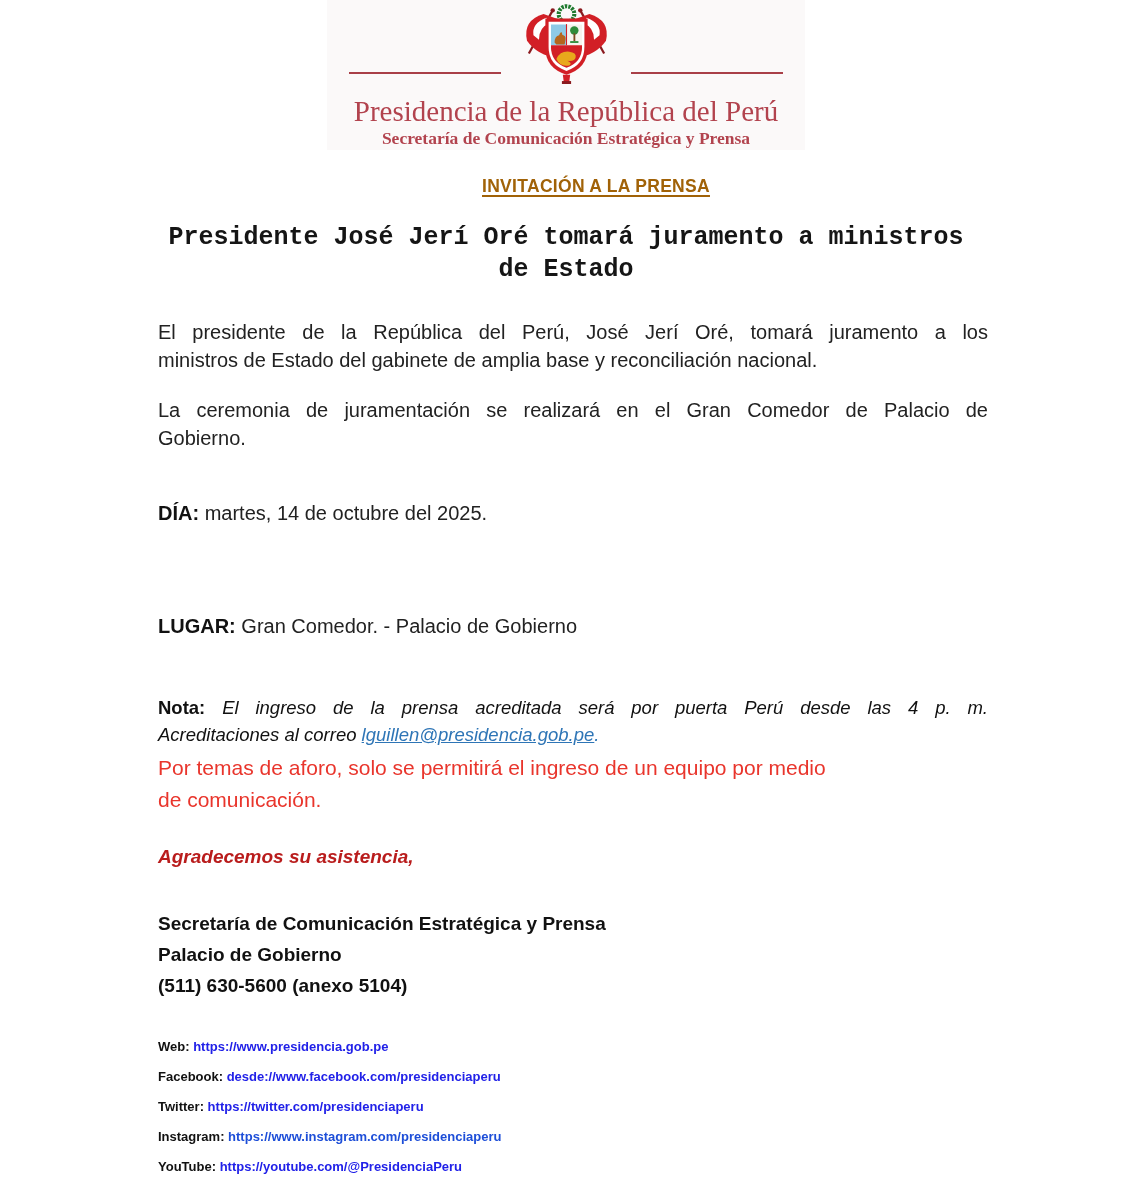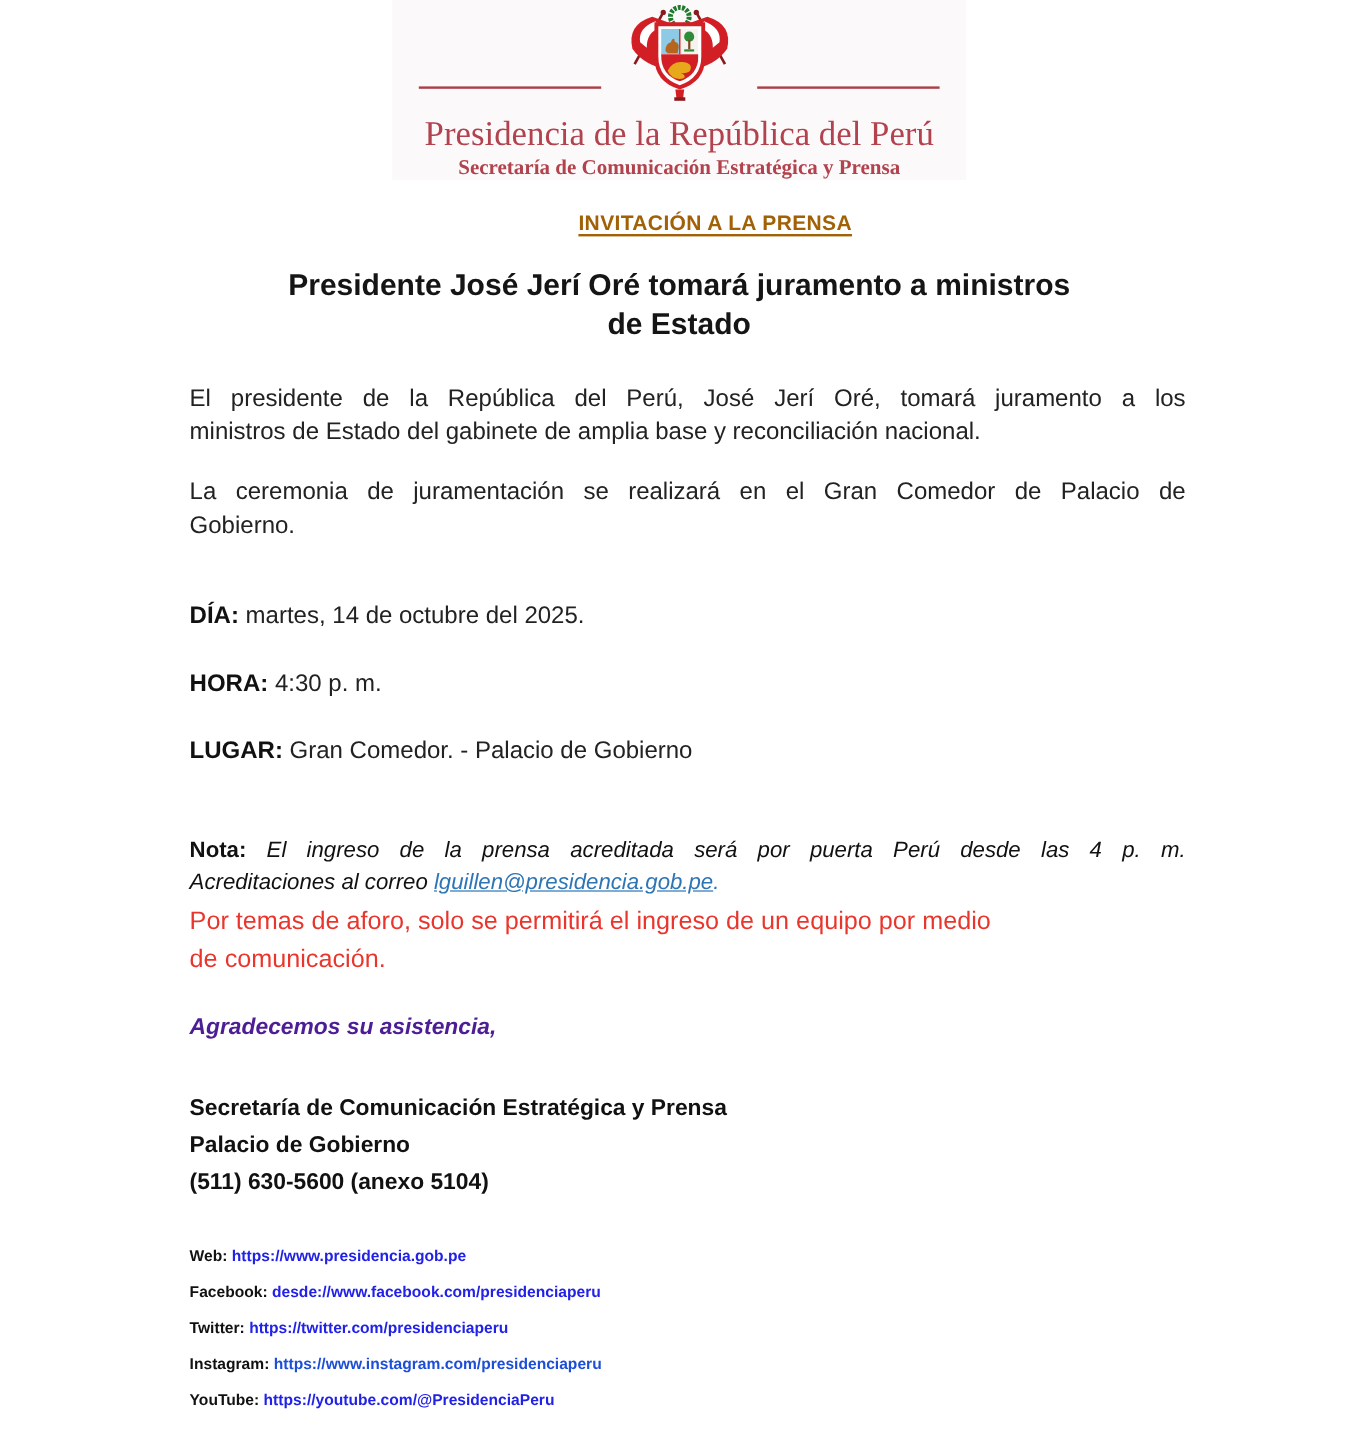--- a/index.html
+++ b/index.html
@@ -35,37 +35,37 @@
   .centered{left:0;width:1132px;text-align:center;}
   .invitation{
     top:176px;font-size:17.5px;font-weight:bold;color:#a16207;
     letter-spacing:.3px;
     padding-left:30px;
   }
   .invitation span{
     text-decoration:underline;text-decoration-thickness:2px;text-underline-offset:3px;
   }
   .doc-title{
-    top:222px;font-size:25px;font-weight:bold;line-height:32px;color:#151515;
+    top:222px;font-size:25px;font-weight:bold;line-height:32px;color:#151515;font-family:Liberation Mono, monospace;
   }
   .para{font-size:20px;line-height:28px;color:#222;}
   .jline{text-align:justify;text-align-last:justify;}
   .p1{top:318px;}
   .p2{top:396px;}
   .detail{font-size:20px;color:#222;}
   .detail b{color:#111;}
   .dia{top:502px;}
   .hora{top:559px;}
   .lugar{top:615px;}
   .nota{top:694px;font-size:18.5px;line-height:27px;color:#111;}
   .nota .lbl{font-weight:bold;font-style:normal;}
   .nota .it{font-style:italic;}
   .email-link{font-style:italic;text-decoration:underline;}
   .red-notice{top:752px;font-size:21px;line-height:32px;}
-  .closing{top:846px;font-size:19px;font-weight:bold;font-style:italic;color:#4c1d95;}
+  .closing{top:846px;font-size:19px;font-weight:bold;font-style:italic;color:#b91c1c;}
   .contact{top:908px;font-size:19px;font-weight:bold;line-height:31px;color:#111;}
   .social{top:1032px;font-size:13px;font-weight:bold;line-height:30px;}
   .social .lbl{color:#111;}
   .social a{text-decoration:none;font-weight:bold;}
 </style>
 </head>
 <body>
 
 <div class="page">
 
@@ -135,23 +135,20 @@
   </div>
 
   <div class="block para p2">
     <div class="jline">La ceremonia de juramentación se realizará en el Gran Comedor de Palacio de</div>
     <div>Gobierno.</div>
   </div>
 
   <div class="block detail dia">
     <b>DÍA:</b><span> martes, 14 de octubre del 2025.</span>
   </div>
-  <div class="block detail hora">
-    <b>HORA:</b><span> 4:30 p. m.</span>
-  </div>
   <div class="block detail lugar">
     <b>LUGAR:</b><span> Gran Comedor. - Palacio de Gobierno</span>
   </div>
 
   <div class="block nota">
     <div class="jline">
       <span class="lbl">Nota:</span><span class="it"> El ingreso de la prensa acreditada será por puerta Perú desde las 4 p. m.</span>
     </div>
     <div>
       <span class="it">Acreditaciones al correo </span><a href="#" class="email-link" style="color:#2e75b6">lguillen@presidencia.gob.pe</a><span class="it" style="color:#2e75b6">.</span>

